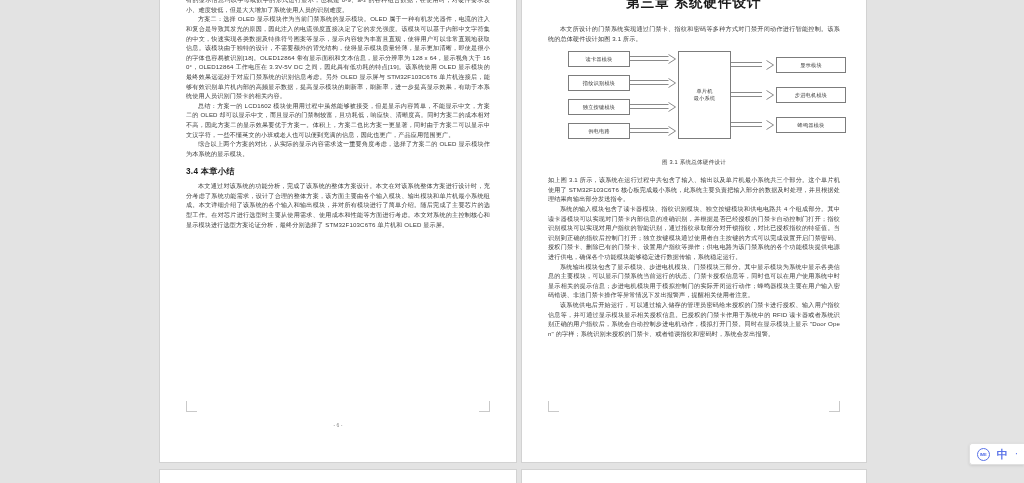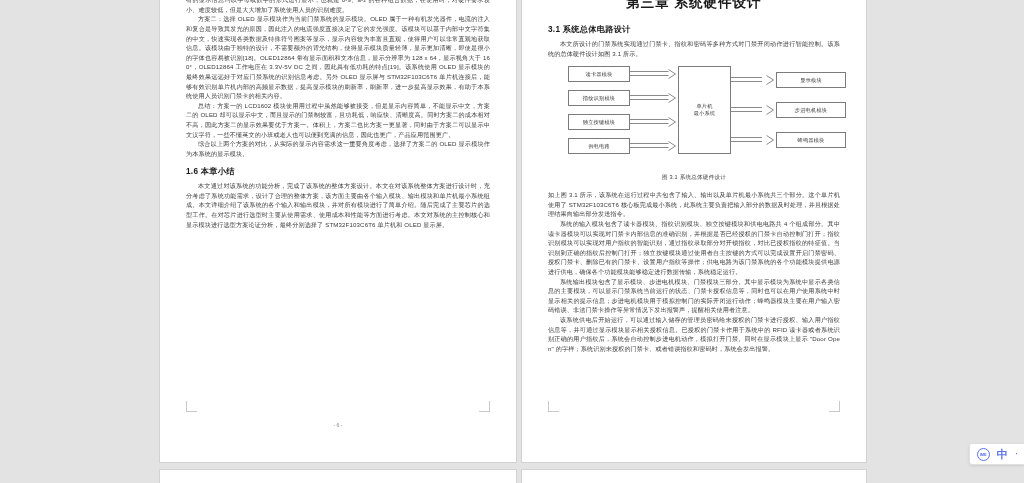--- a/index.html
+++ b/index.html
@@ -167,35 +167,34 @@
   <div class="page left">
 
     <div class="mark bl" style="left:26px;  bottom:50px;"></div>
     <div class="mark br" style="right:26px; bottom:50px;"></div>
 
     <div class="body" style="top:14px;">
       <p class="para">的显示范围要小得多[17]。由于本系统的输出显示需要显示设置密码界面以及当前时间以及“刷卡添加模式”或“刷卡删除模式”等各种字样，而 LCD1602 却无法满足这个条件。LCD1602 无法有效显示中文汉字。其所有的显示信息均以字母或数字的形式进行显示，也就是 0-9、a-z 的各种组合数据，在使用时，对硬件要求较小、难度较低，但是大大增加了系统使用人员的识别难度。</p>
       <p class="para indent">方案二：选择 OLED 显示模块作为当前门禁系统的显示模块。OLED 属于一种有机发光器件，电流的注入和复合是导致其发光的原因，因此注入的电流强度直接决定了它的发光强度。该模块可以基于内部中文字符集的中文，快速实现各类数据及特殊符号图案等显示，显示内容较为丰富且直观，使得用户可以非常直观地获取信息。该模块由于独特的设计，不需要额外的背光结构，使得显示模块质量轻薄，显示更加清晰，即使是很小的字体也容易被识别[18]。OLED12864 带有显示面积和文本信息，显示分辨率为 128 x 64，显示视角大于 160°，OLED12864 工作电压在 3.3V-5V DC 之间，因此具有低功耗的特点[19]。该系统使用 OLED 显示模块的最终效果远远好于对应门禁系统的识别信息考虑。另外 OLED 显示屏与 STM32F103C6T6 单片机连接后，能够有效识别单片机内部的高频显示数据，提高显示模块的刷新率，刷新率，进一步提高显示效果，有助于本系统使用人员识别门禁卡的相关内容。</p>
       <p class="para indent">总结：方案一的 LCD1602 模块使用用过程中虽然能够被接受，但是显示内容简单，不能显示中文，方案二的 OLED 却可以显示中文，而且显示的门禁制较富，且功耗低，响应快、清晰度高。同时方案二的成本相对不高，因此方案二的显示效果要优于方案一。体积上，方案二也比方案一更显著，同时由于方案二可以显示中文汉字符，一些不懂英文的小班或老人也可以便到充满的信息，因此也更广，产品应用范围更广。</p>
       <p class="para indent">综合以上两个方案的对比，从实际的显示内容需求这一重要角度考虑，选择了方案二的 OLED 显示模块作为本系统的显示模块。</p>
-      <h2 class="sec">1.6 本章小结</h2>
+      <h2 class="sec">3.4 本章小结</h2>
       <p class="para indent">本文通过对该系统的功能分析，完成了该系统的整体方案设计。本文在对该系统整体方案进行设计时，充分考虑了系统功能需求，设计了合理的整体方案，该方面主要由各个输入模块、输出模块和单片机最小系统组成。本文详细介绍了该系统的各个输入和输出模块，并对所有模块进行了简单介绍。随后完成了主要芯片的选型工作。在对芯片进行选型时主要从使用需求、使用成本和性能等方面进行考虑。本文对系统的主控制核心和显示模块进行选型方案论证分析，最终分别选择了 STM32F103C6T6 单片机和 OLED 显示屏。</p>
     </div>
 
     <div class="page-num">- 6 -</div>
   </div>
 
   <div class="page right">
 
     <div class="mark bl" style="left:26px;  bottom:50px;"></div>
     <div class="mark br" style="right:26px; bottom:50px;"></div>
 
     <div class="body" style="top:22px;">
       <h1 class="chap">第三章   系统硬件设计</h1>
-      <h2 class="sec">3.1 系统总体电路设计</h2>
       <p class="para indent">本文所设计的门禁系统实现通过门禁卡、指纹和密码等多种方式对门禁开闭动作进行智能控制。该系统的总体硬件设计如图 3.1 所示。</p>
 
       <div class="diagram">
 
         <div class="blk in in1">读卡器模块</div>
         <div class="blk in in2">指纹识别模块</div>
         <div class="blk in in3">独立按键模块</div>
         <div class="blk in in4">供电电路</div>
 
         <div class="blk mcu">

